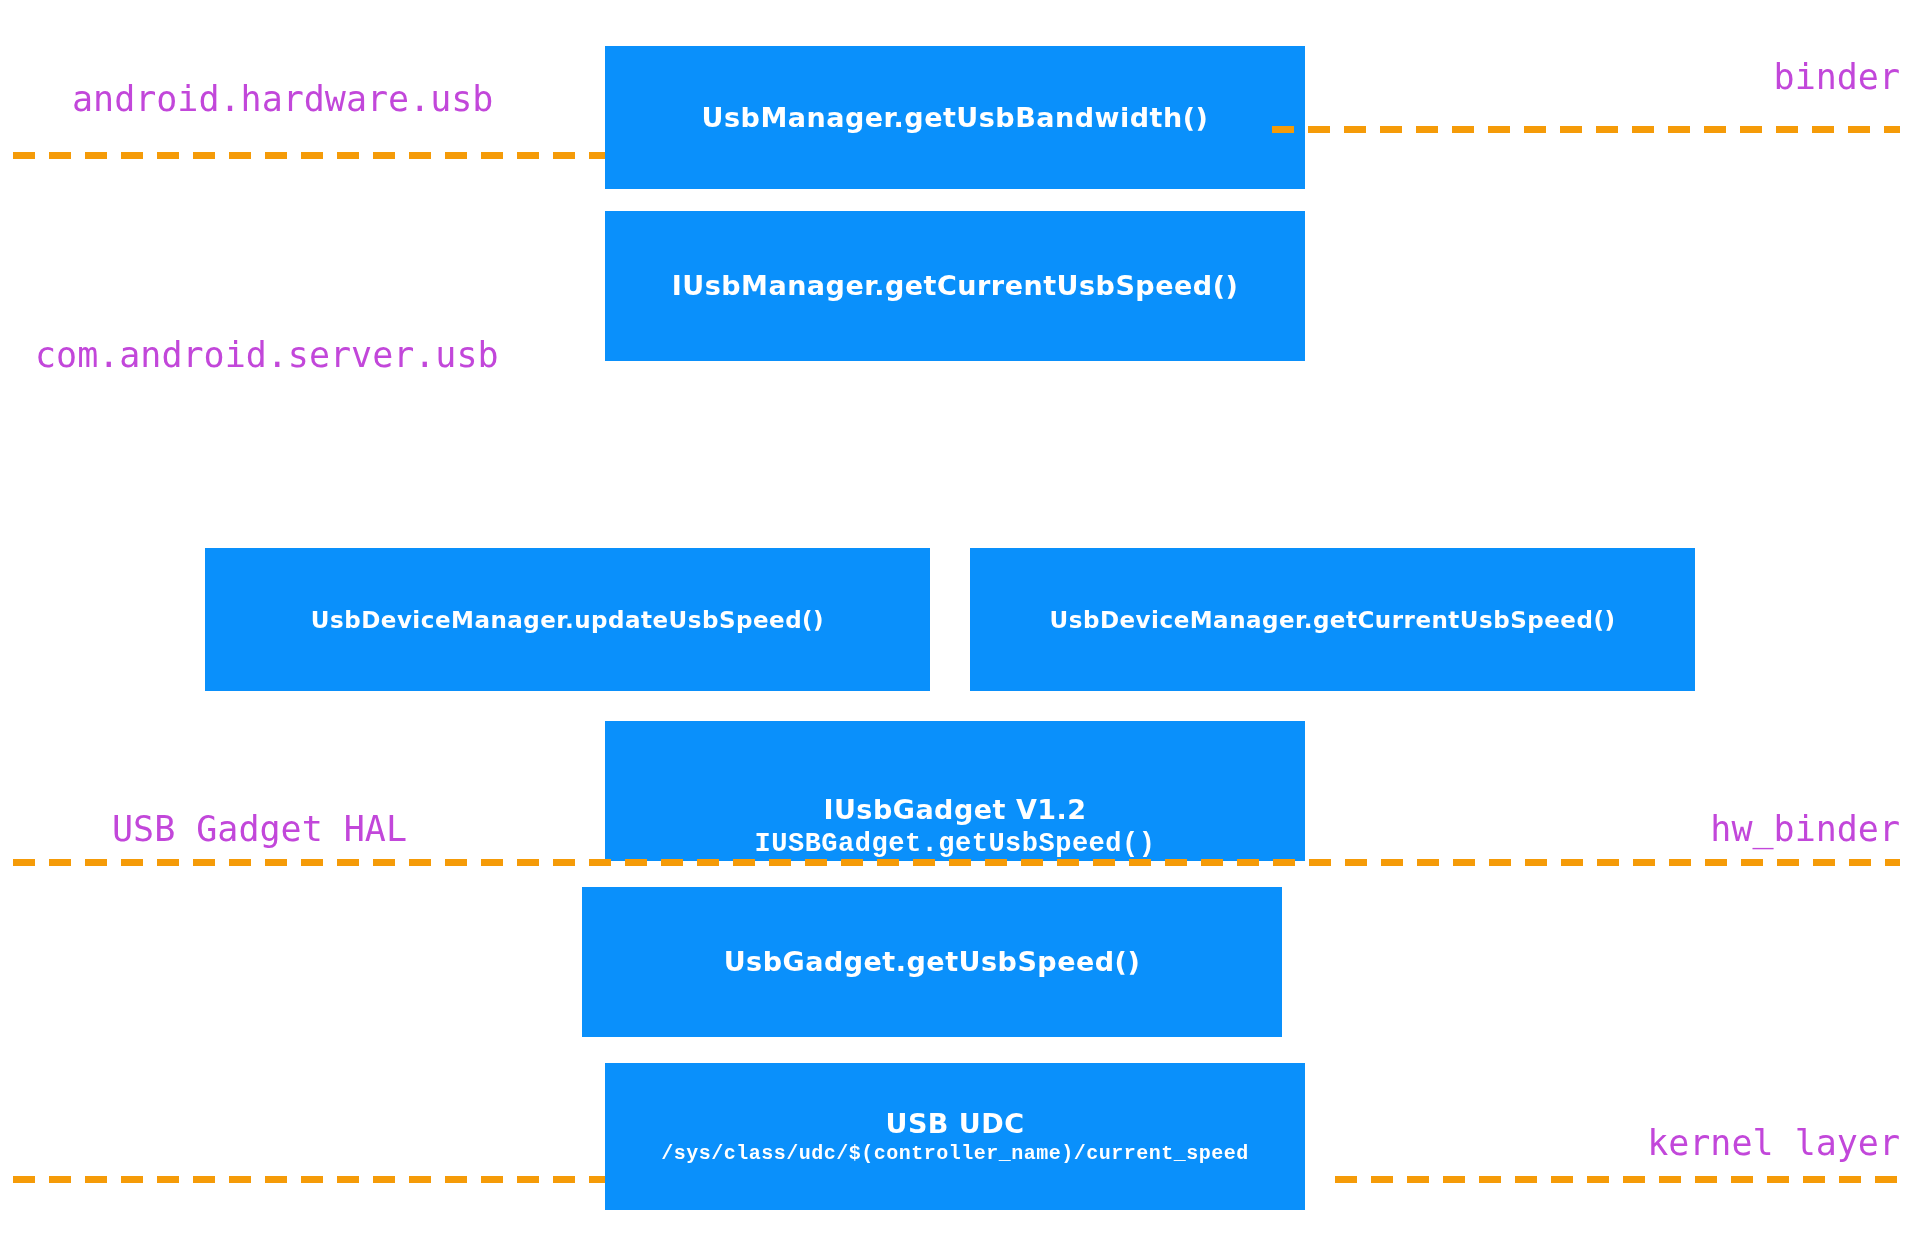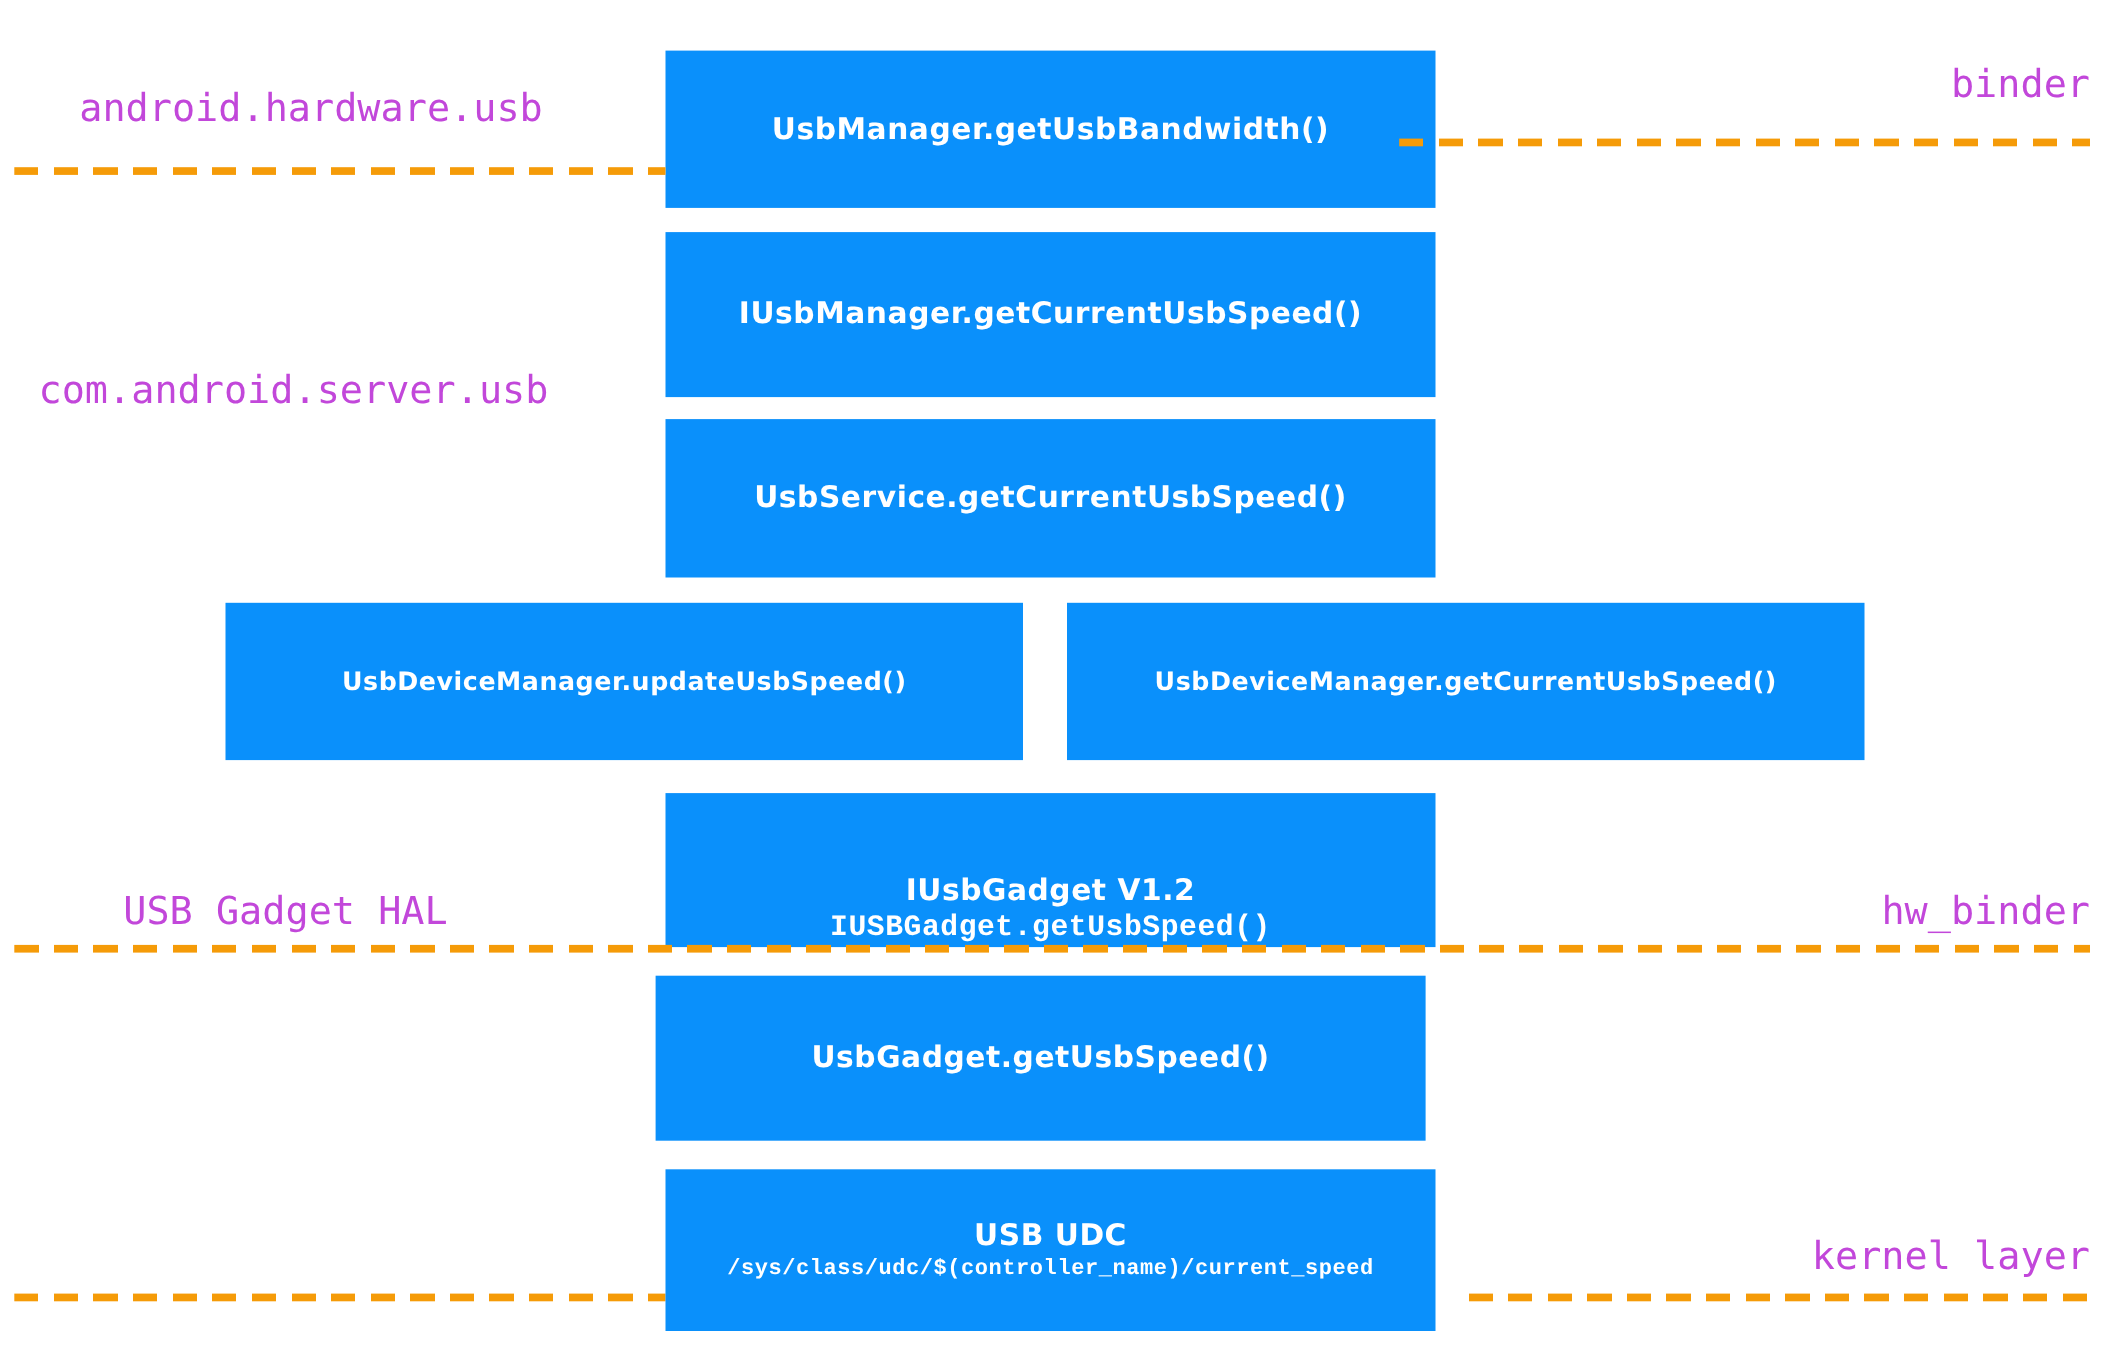--- a/index.html
+++ b/index.html
@@ -101,38 +101,35 @@
   <div class="plabel right" style="left:1500px; top:1122px; width:400px;">kernel layer</div>
 
   <div class="box" style="left:605px; top:46px; width:700px; height:143px;">
     <span class="line1">UsbManager.getUsbBandwidth()</span>
   </div>
 
   <div class="box" style="left:605px; top:211px; width:700px; height:150px;">
     <span class="line1">IUsbManager.getCurrentUsbSpeed()</span>
   </div>
 
-  <div class="box" style="left:605px; top:381px; width:700px; height:144px;">
-    <span class="line1">UsbService.getCurrentUsbSpeed()</span>
-  </div>
 
   <div class="box small" style="left:205px; top:548px; width:725px; height:143px;">
     <span class="line1">UsbDeviceManager.updateUsbSpeed()</span>
   </div>
 
   <div class="box small" style="left:970px; top:548px; width:725px; height:143px;">
     <span class="line1">UsbDeviceManager.getCurrentUsbSpeed()</span>
   </div>
 
   <div class="box" style="left:605px; top:721px; width:700px; height:140px;justify-content:flex-end;">
     <span class="line1">IUsbGadget V1.2</span>
     <span class="line2">IUSBGadget.getUsbSpeed()</span>
   </div>
 
-  <div class="box" style="left:596px; top:887px; width:700px; height:150px;">
+  <div class="box" style="left:582px; top:887px; width:700px; height:150px;">
     <span class="line1">UsbGadget.getUsbSpeed()</span>
   </div>
 
   <div class="box path" style="left:605px; top:1053px; width:700px; height:147px;margin-top:10px;">
     <span class="line1">USB UDC</span>
     <span class="line2">/sys/class/udc/$(controller_name)/current_speed</span>
   </div>
 
 </div>
 

